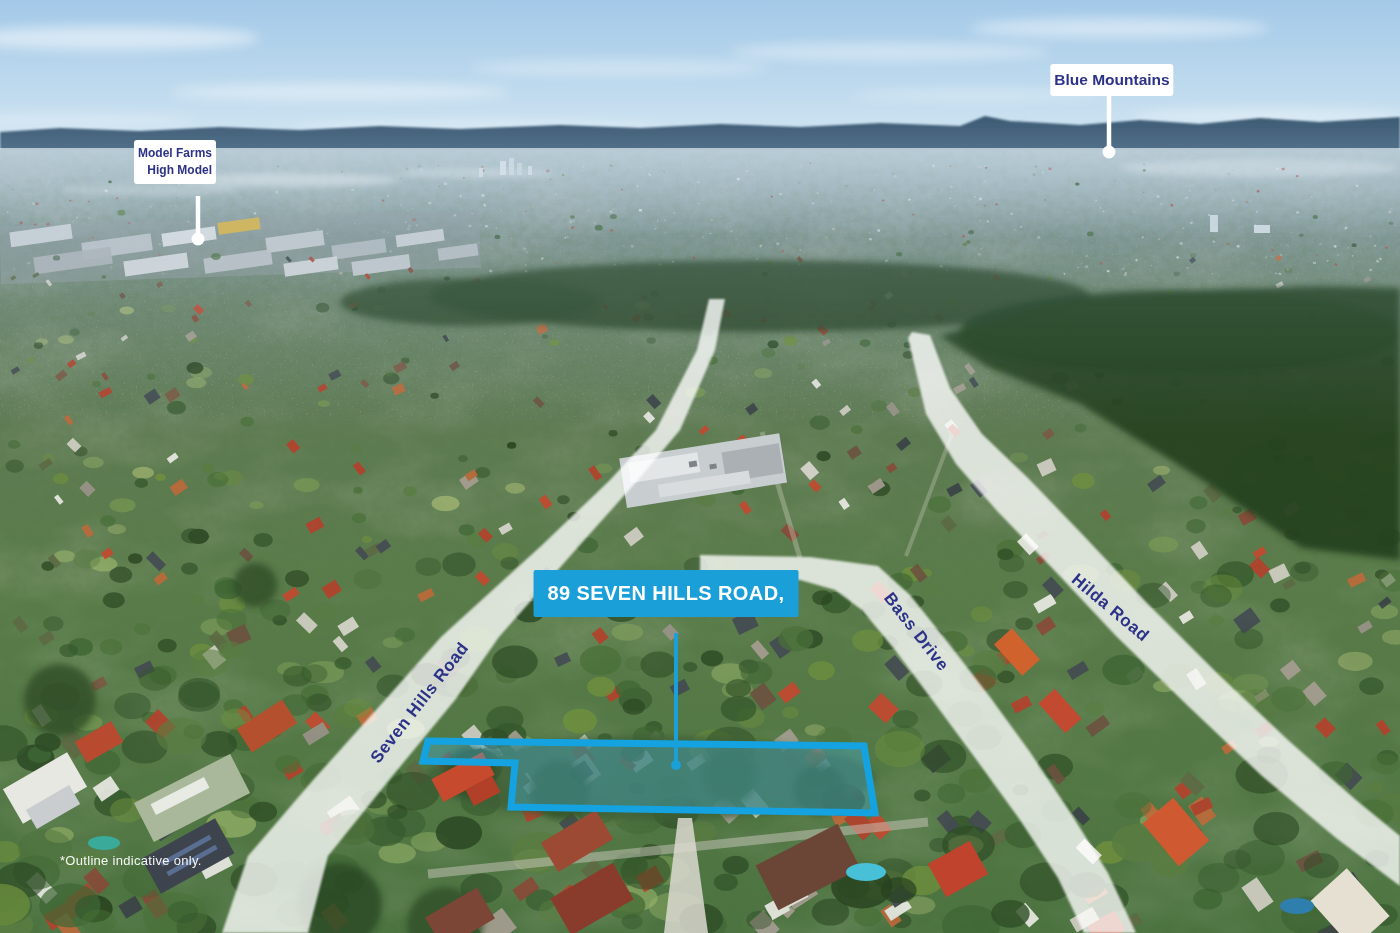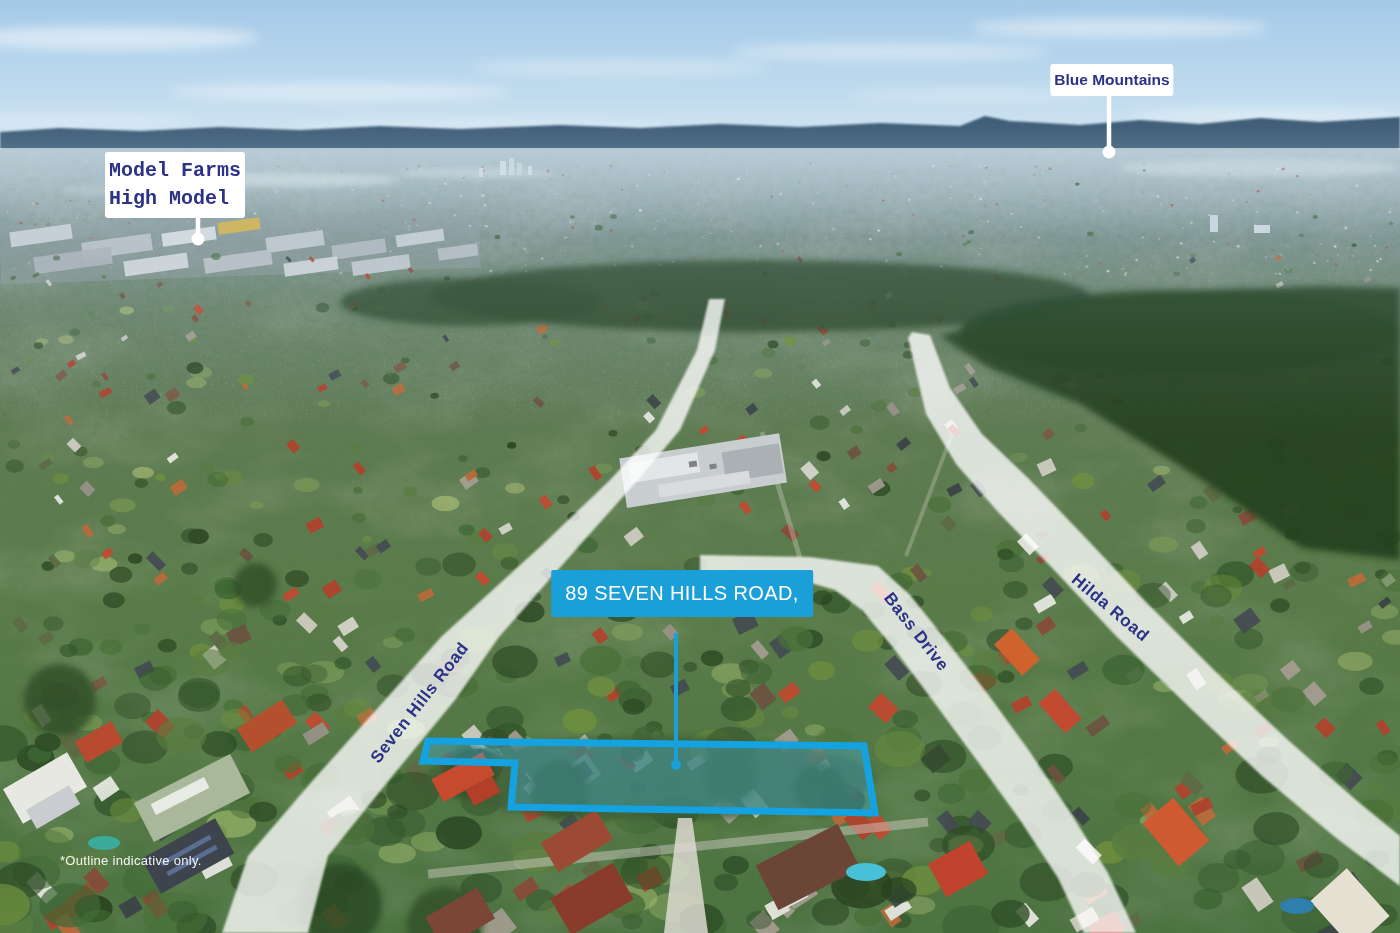--- a/index.html
+++ b/index.html
@@ -5,28 +5,28 @@
   html,body{margin:0;padding:0;background:#222;}
   .stage{
     position:relative;width:1400px;height:933px;overflow:hidden;
     background:#9cc0dd;
     font-family:"Liberation Sans","DejaVu Sans",sans-serif;
     --accent-blue:#1b9fd8; --label-navy:#2b3287; --callout-bg:#ffffff; --outline-stroke:#14a3e0;
   }
   svg.scene{position:absolute;left:0;top:0;width:1400px;height:933px;display:block;}
   .callout{
     position:absolute;background:var(--callout-bg);color:var(--label-navy);
-    font-weight:700;text-align:left;border-radius:3px;white-space:nowrap;
+    font-weight:700;text-align:right;border-radius:3px;white-space:nowrap;
     padding:5px 4px;line-height:1.4;
   }
   .lbl-blue-mountains{left:1112px;top:64px;transform:translateX(-50%);font-size:15.5px;}
-  .lbl-model-farms{left:175px;top:152px;transform:translateX(-50%);font-size:20px;font-family:Liberation Mono, monospace;}
+  .lbl-model-farms{left:175px;top:140px;transform:translateX(-50%);font-size:12px;}
   .lbl-property{
-    position:absolute;left:682px;top:570px;transform:translateX(-50%);
-    background:var(--accent-blue);color:#fff;font-weight:400;font-size:20px;
+    position:absolute;left:666px;top:570px;transform:translateX(-50%);
+    background:var(--accent-blue);color:#fff;font-weight:700;font-size:20px;
     line-height:1.55;text-align:right;padding:8px 14px;border-radius:2px;
     letter-spacing:.4px;white-space:nowrap;
   }
   .road-label{
     position:absolute;color:var(--label-navy);font-weight:700;font-size:17px;
     letter-spacing:.6px;white-space:nowrap;
   }
   .lbl-seven-hills{left:420px;top:703px;transform:translate(-50%,-50%) rotate(-52deg);}
   .lbl-bass{left:916px;top:632px;transform:translate(-50%,-50%) rotate(52deg);}
   .lbl-hilda{left:1110px;top:608px;transform:translate(-50%,-50%) rotate(40deg);}

